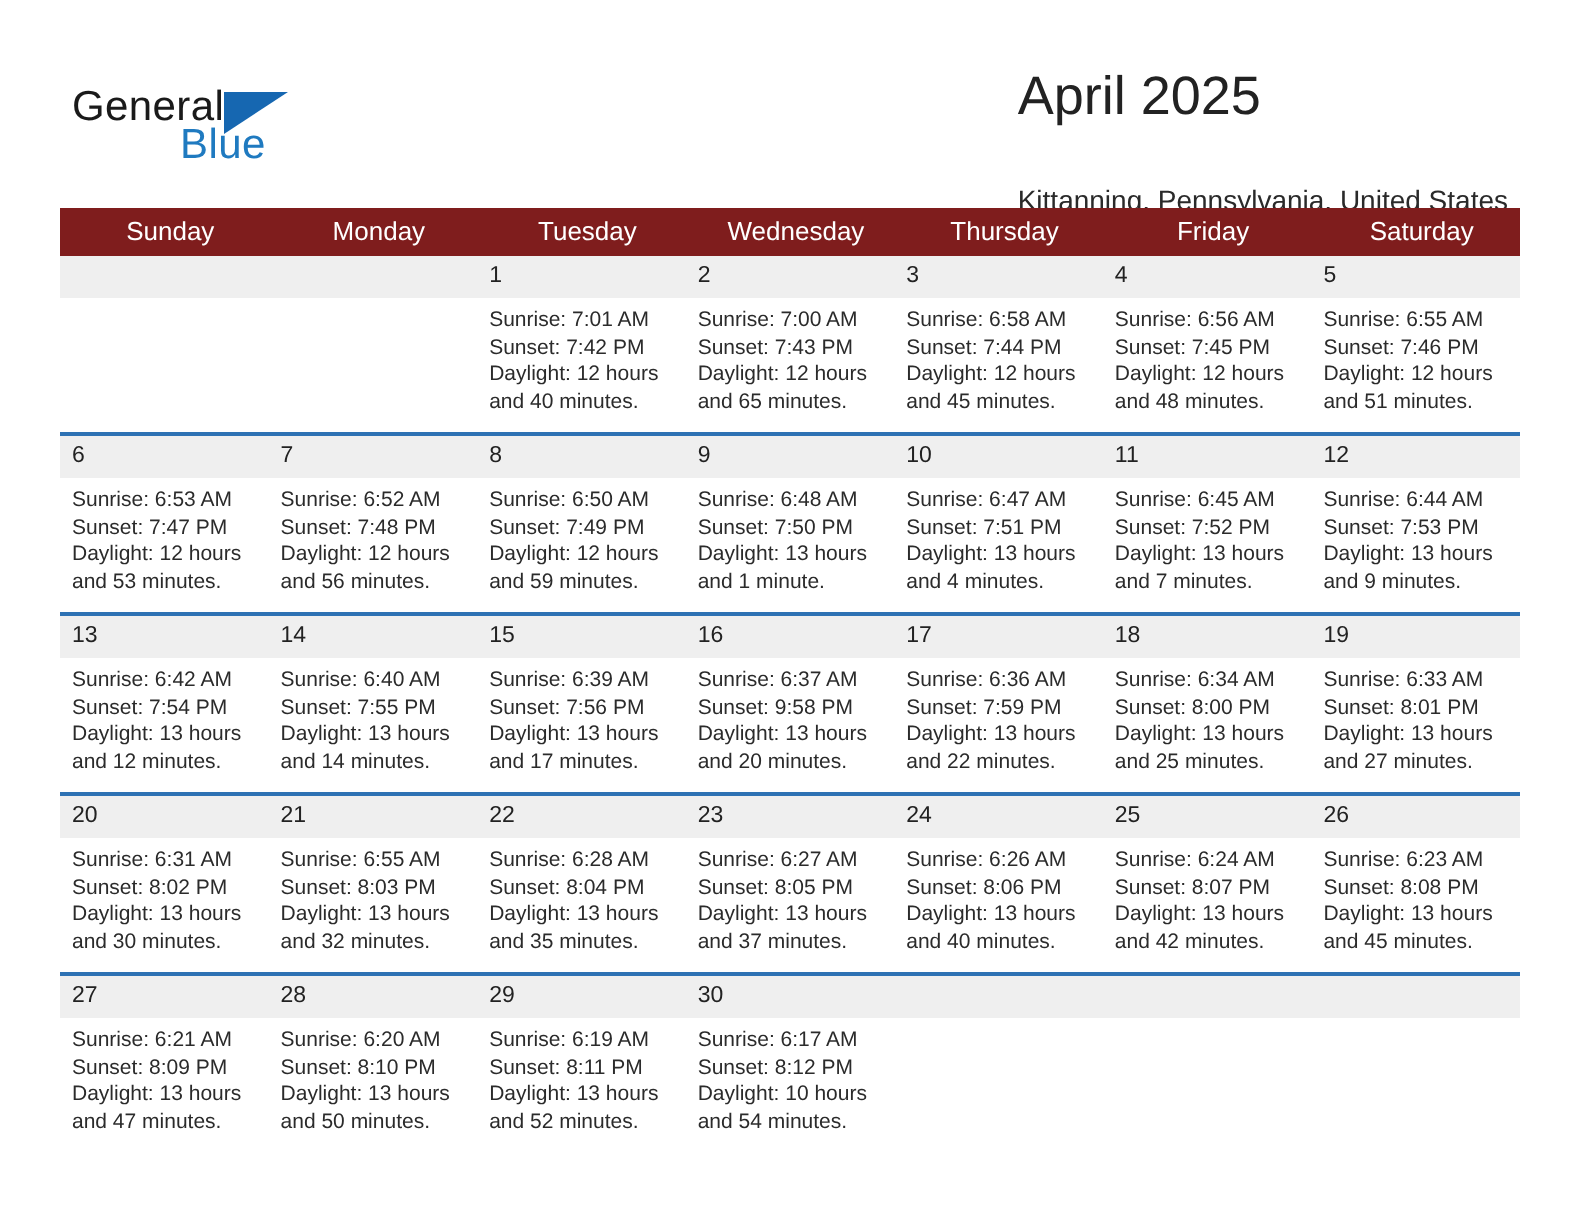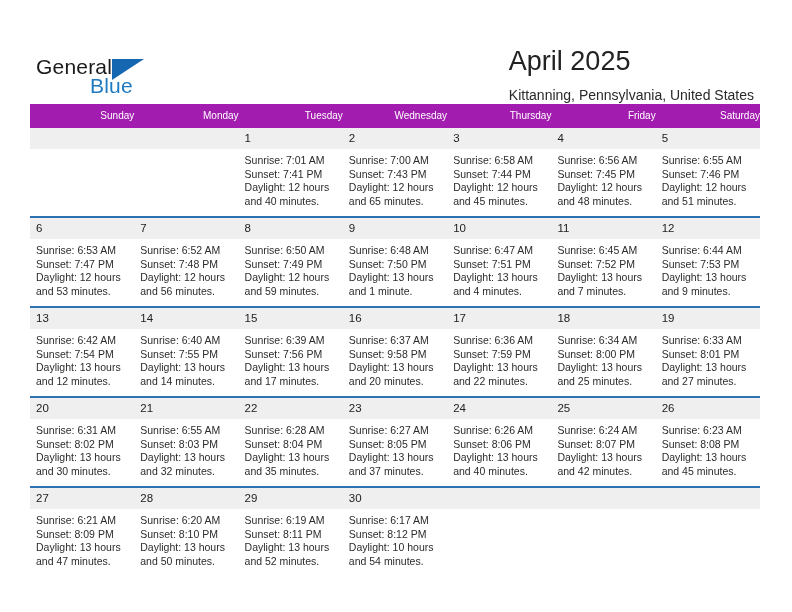--- a/index.html
+++ b/index.html
@@ -19,21 +19,21 @@
     position: relative;
     width: 792px;
     height: 612px;
     box-sizing: border-box;
   }
 
   
   .masthead {
     position: absolute;
     left: 0;
-    top: 17px;
+    top: 4px;
     width: 792px;
     height: 115px;
   }
 
   .logo {
     position: absolute;
     left: 36px;
     top: 38px;
     width: 180px;
     height: 50px;
@@ -72,43 +72,43 @@
     top: 28px;
     text-align: left;
   }
   .cal-title {
     font-size: 27px;
     color: #222222;
     line-height: 32px;
     white-space: nowrap;
   }
   .cal-subtitle {
-    margin-top: 10px;
+    margin-top: 28px;
     font-size: 14px;
     color: #2a2a2a;
     line-height: 17px;
     white-space: nowrap;
   }
 
   
   .calendar {
     position: absolute;
     left: 30px;
     top: 104px;
     width: 730px;
     border-collapse: collapse;
     table-layout: fixed;
   }
 
   .calendar th {
-    background: #a21caf;
+    background: #7f1d1d;
     color: #ffffff;
-    font-size: 10px;
+    font-size: 13px;
     font-weight: normal;
-    text-align: right;
+    text-align: center;
     padding: 5px 0 6px 6px;
     height: 11px;
     line-height: 13px;
     border: none;
   }
 
   .calendar td {
     vertical-align: top;
     padding: 0;
     border: none;
@@ -183,21 +183,21 @@
           <td class="cell-empty">
             <span class="daynum empty"></span>
           </td>
           <td class="cell-empty">
             <span class="daynum empty"></span>
           </td>
           <td>
             <span class="daynum">1</span>
             <div class="details">
               <div class="sunrise">Sunrise: 7:01 AM</div>
-              <div class="sunset">Sunset: 7:41 PM</div>
+              <div class="sunset">Sunset: 7:42 PM</div>
               <div class="daylight">Daylight: 12 hours and 40 minutes.</div>
             </div>
           </td>
           <td>
             <span class="daynum">2</span>
             <div class="details">
               <div class="sunrise">Sunrise: 7:00 AM</div>
               <div class="sunset">Sunset: 7:43 PM</div>
               <div class="daylight">Daylight: 12 hours and 65 minutes.</div>
             </div>

